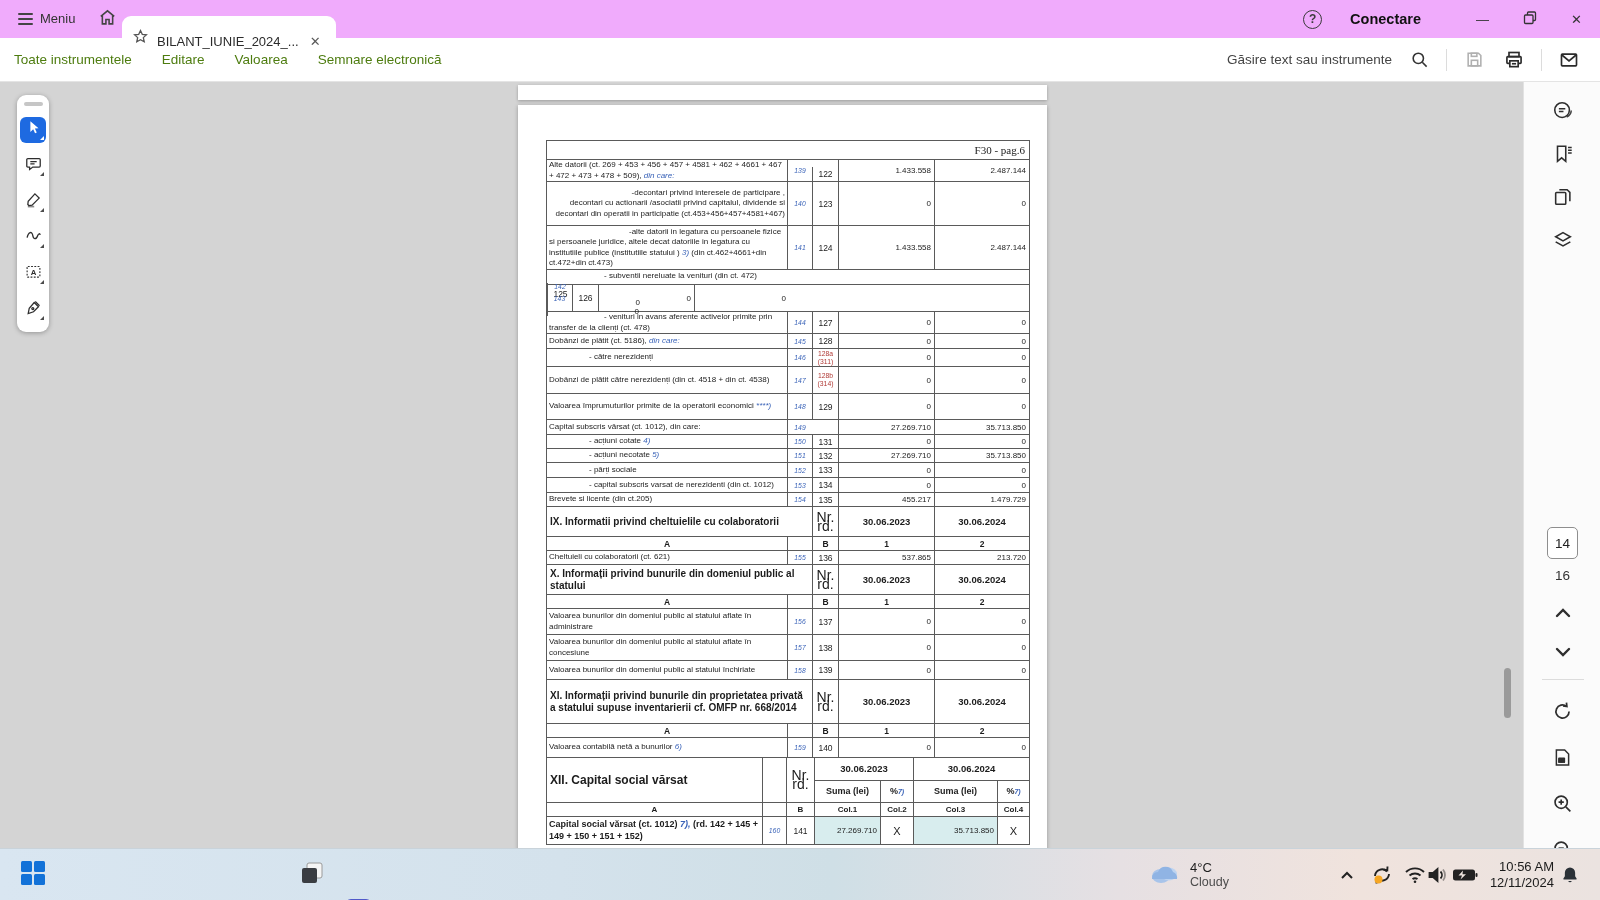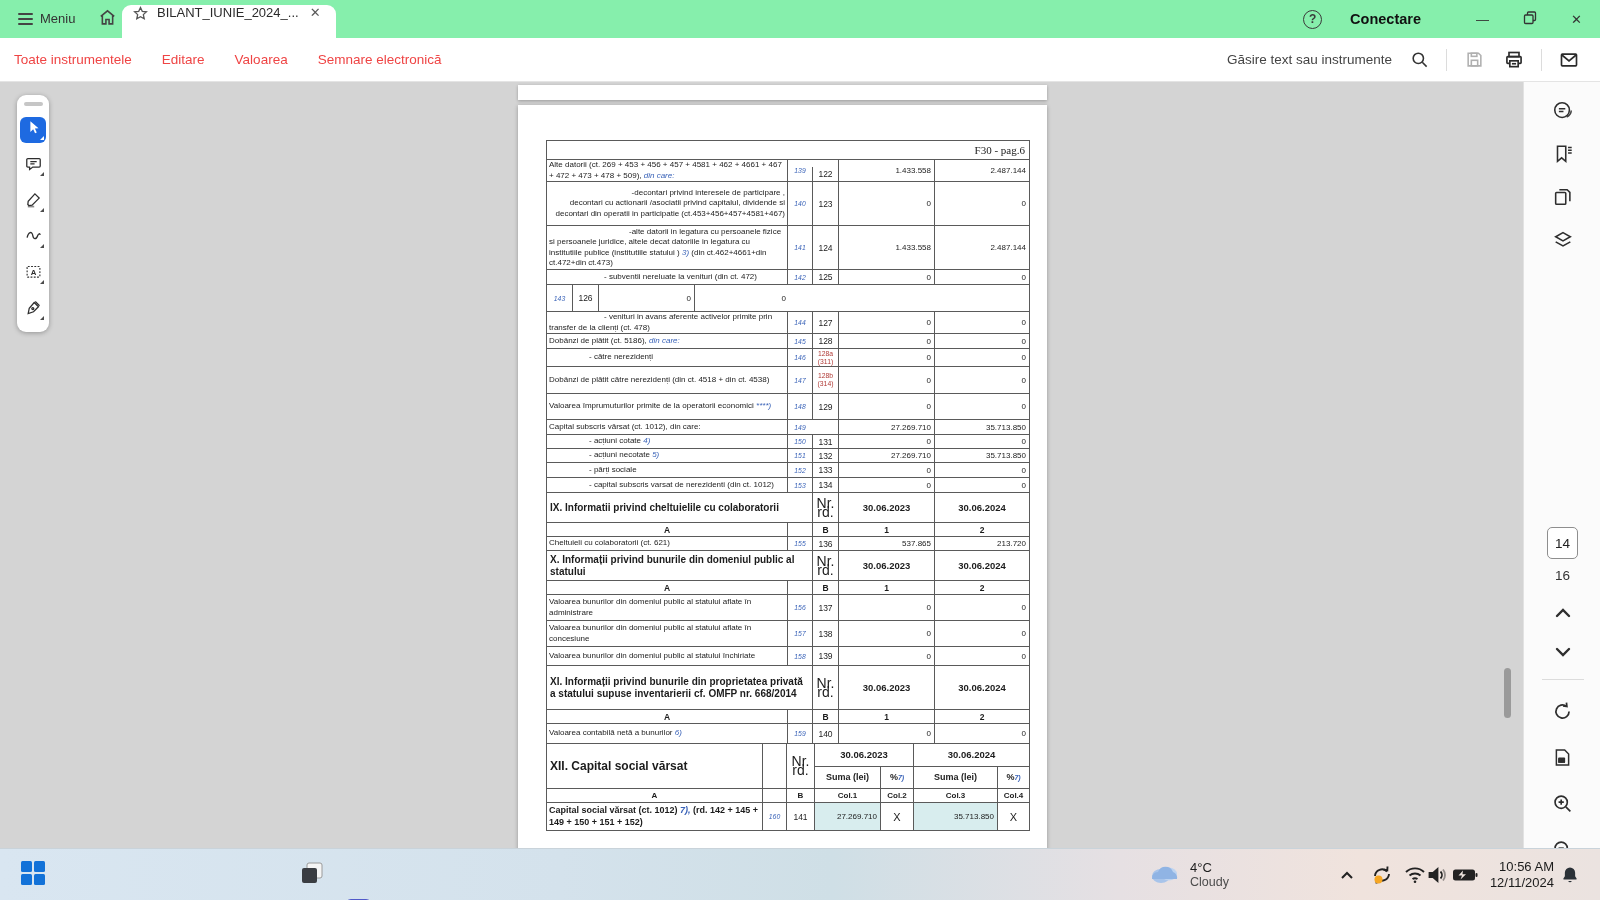--- a/index.html
+++ b/index.html
@@ -1,40 +1,40 @@
 <!DOCTYPE html>
 <html><head>
 <meta charset="utf-8">
 <style>
   * { margin:0; padding:0; box-sizing:border-box; }
   html,body { width:1600px; height:900px; overflow:hidden;
     font-family:"Liberation Sans",sans-serif; background:#d4d4d4; }
 
   
   #titlebar { position:absolute; left:0; top:0; width:1600px; height:38px;
-    background:#86efac; z-index:30; }
+    background:#f0abfc; z-index:30; }
   .tb-left { position:absolute; left:10px; top:0; height:38px; display:flex; align-items:center; gap:6px; }
   .menu-btn { display:flex; align-items:center; gap:7px; padding:6px 8px; border-radius:4px; color:#333; font-size:13px; cursor:default; }
   .hamb { display:inline-block; width:15px; }
   .hamb span { display:block; height:1.8px; background:#444; margin:3px 0; border-radius:1px; }
   .home-btn { padding:5px 9px; border-radius:4px; display:flex; align-items:center; }
-  #doc-tab { position:absolute; left:122px; top:5px; width:214px; height:33px; background:#fff;
-    border-radius:9px 9px 0 0; display:flex; align-items:flex-start; padding:0 10px; gap:8px; }
+  #doc-tab { position:absolute; left:122px; top:16px; width:214px; height:33px; background:#fff;
+    border-radius:9px 9px 0 0; display:flex; align-items:flex-end; padding:0 10px; gap:8px; }
   .tab-title { font-size:13px; color:#2b2b2b; white-space:nowrap; overflow:hidden; max-width:150px; }
   .tab-close { color:#5a5a5a; font-size:13px; padding:0 3px; }
   .tb-right { position:absolute; right:0; top:0; height:38px; display:flex; align-items:center; }
   .help-circle { width:19px; height:19px; border:1.6px solid #3a3a3a; border-radius:50%;
     font-size:12px; color:#3a3a3a; display:flex; align-items:center; justify-content:center; font-weight:bold; margin-right:28px; }
   .signin { font-size:14.5px; font-weight:bold; color:#111; margin-right:38px; }
   .winbtn { width:47px; height:38px; display:flex; align-items:center; justify-content:center; color:#333; font-size:13px; }
 
   
   #toolbar { position:absolute; left:0; top:38px; width:1600px; height:44px; background:#fff;
     border-bottom:1px solid #e4e4e4; display:flex; align-items:center; z-index:25; }
-  .tool-menu { font-size:13.5px; color:#ef4444; padding:0 15px; }
+  .tool-menu { font-size:13.5px; color:#4d7c0f; padding:0 15px; }
   .tool-menu:first-child { padding-left:14px; }
   .tbar-right { margin-left:auto; display:flex; align-items:center; gap:14px; padding-right:18px; }
   .find-label { font-size:13.5px; color:#444; }
   .vdiv { width:1px; height:22px; background:#dcdcdc; }
   .icon-btn { display:flex; align-items:center; justify-content:center; width:26px; height:26px; }
 
   
   #doc-area { position:absolute; left:0; top:82px; width:1523px; height:766px;
     background:#d4d4d4; overflow:hidden; z-index:1; }
   #prev-page { position:absolute; left:518px; top:3px; width:529px; height:15px; background:#fff;
@@ -235,21 +235,21 @@
           <div class="tcell lab" style="width: 240px; flex: 0 0 auto;">
             <div class="txt" style="text-indent: 80px;"><span>-alte datorii in legatura cu persoanele fizice si persoanele juridice, altele decat datoriile in legatura cu institutiile publice (institutiile statului ) </span><span class="blue" style="font-style: italic;">3)</span><span>        (din ct.462+4661+din ct.472+din ct.473)</span></div>
           </div>
           <div class="tcell code" style="width: 25px; flex: 0 0 auto;">141</div>
           <div class="tcell rd" style="width: 26px; flex: 0 0 auto;">
             <div>124</div>
           </div>
           <div class="tcell val" style="width: 96px; flex: 0 0 auto;">1.433.558</div>
           <div class="tcell val" style="width: 95px; flex: 0 0 auto;">2.487.144</div>
         </div>
-        <div class="trow" style="height: 15px;">
+        <div class="trow" style="height: 15px; flex-direction: column;">
           <div class="tcell lab" style="width: 240px; flex: 0 0 auto;">
             <div class="txt" style="text-indent: 55px;"><span>- subventii nereluate la venituri (din ct. 472)</span></div>
           </div>
           <div class="tcell code" style="width: 25px; flex: 0 0 auto;">142</div>
           <div class="tcell rd" style="width: 26px; flex: 0 0 auto;">
             <div>125</div>
           </div>
           <div class="tcell val" style="width: 96px; flex: 0 0 auto;">0</div>
           <div class="tcell val" style="width: 95px; flex: 0 0 auto;">0</div>
         </div>
@@ -365,20 +365,31 @@
         <div class="trow" style="height: 15px;">
           <div class="tcell lab" style="width: 240px; flex: 0 0 auto;">
             <div class="txt" style="text-indent: 40px;"><span>- capital subscris varsat de nerezidenti (din ct. 1012)</span></div>
           </div>
           <div class="tcell code" style="width: 25px; flex: 0 0 auto;">153</div>
           <div class="tcell rd" style="width: 26px; flex: 0 0 auto;">
             <div>134</div>
           </div>
           <div class="tcell val" style="width: 96px; flex: 0 0 auto;">0</div>
           <div class="tcell val" style="width: 95px; flex: 0 0 auto;">0</div>
+        </div>
+        <div class="trow" style="height: 14px;">
+          <div class="tcell lab" style="width: 240px; flex: 0 0 auto;">
+            <div class="txt"><span>Brevete si licente (din ct.205)</span></div>
+          </div>
+          <div class="tcell code" style="width: 25px; flex: 0 0 auto;">154</div>
+          <div class="tcell rd" style="width: 26px; flex: 0 0 auto;">
+            <div>135</div>
+          </div>
+          <div class="tcell val" style="width: 96px; flex: 0 0 auto;">455.217</div>
+          <div class="tcell val" style="width: 95px; flex: 0 0 auto;">1.479.729</div>
         </div>
         <div class="trow" style="height: 30px;">
           <div class="tcell sec-lab" style="width: 265px; flex: 0 0 auto;">IX. Informatii privind cheltuielile cu colaboratorii</div>
           <div class="tcell nrrd cen" style="width: 26px; flex: 0 0 auto;">
             <div>Nr.</div>
             <div>rd.</div>
           </div>
           <div class="tcell date-c" style="width: 96px; flex: 0 0 auto;">30.06.2023</div>
           <div class="tcell date-c" style="width: 95px; flex: 0 0 auto;">30.06.2024</div>
         </div>

